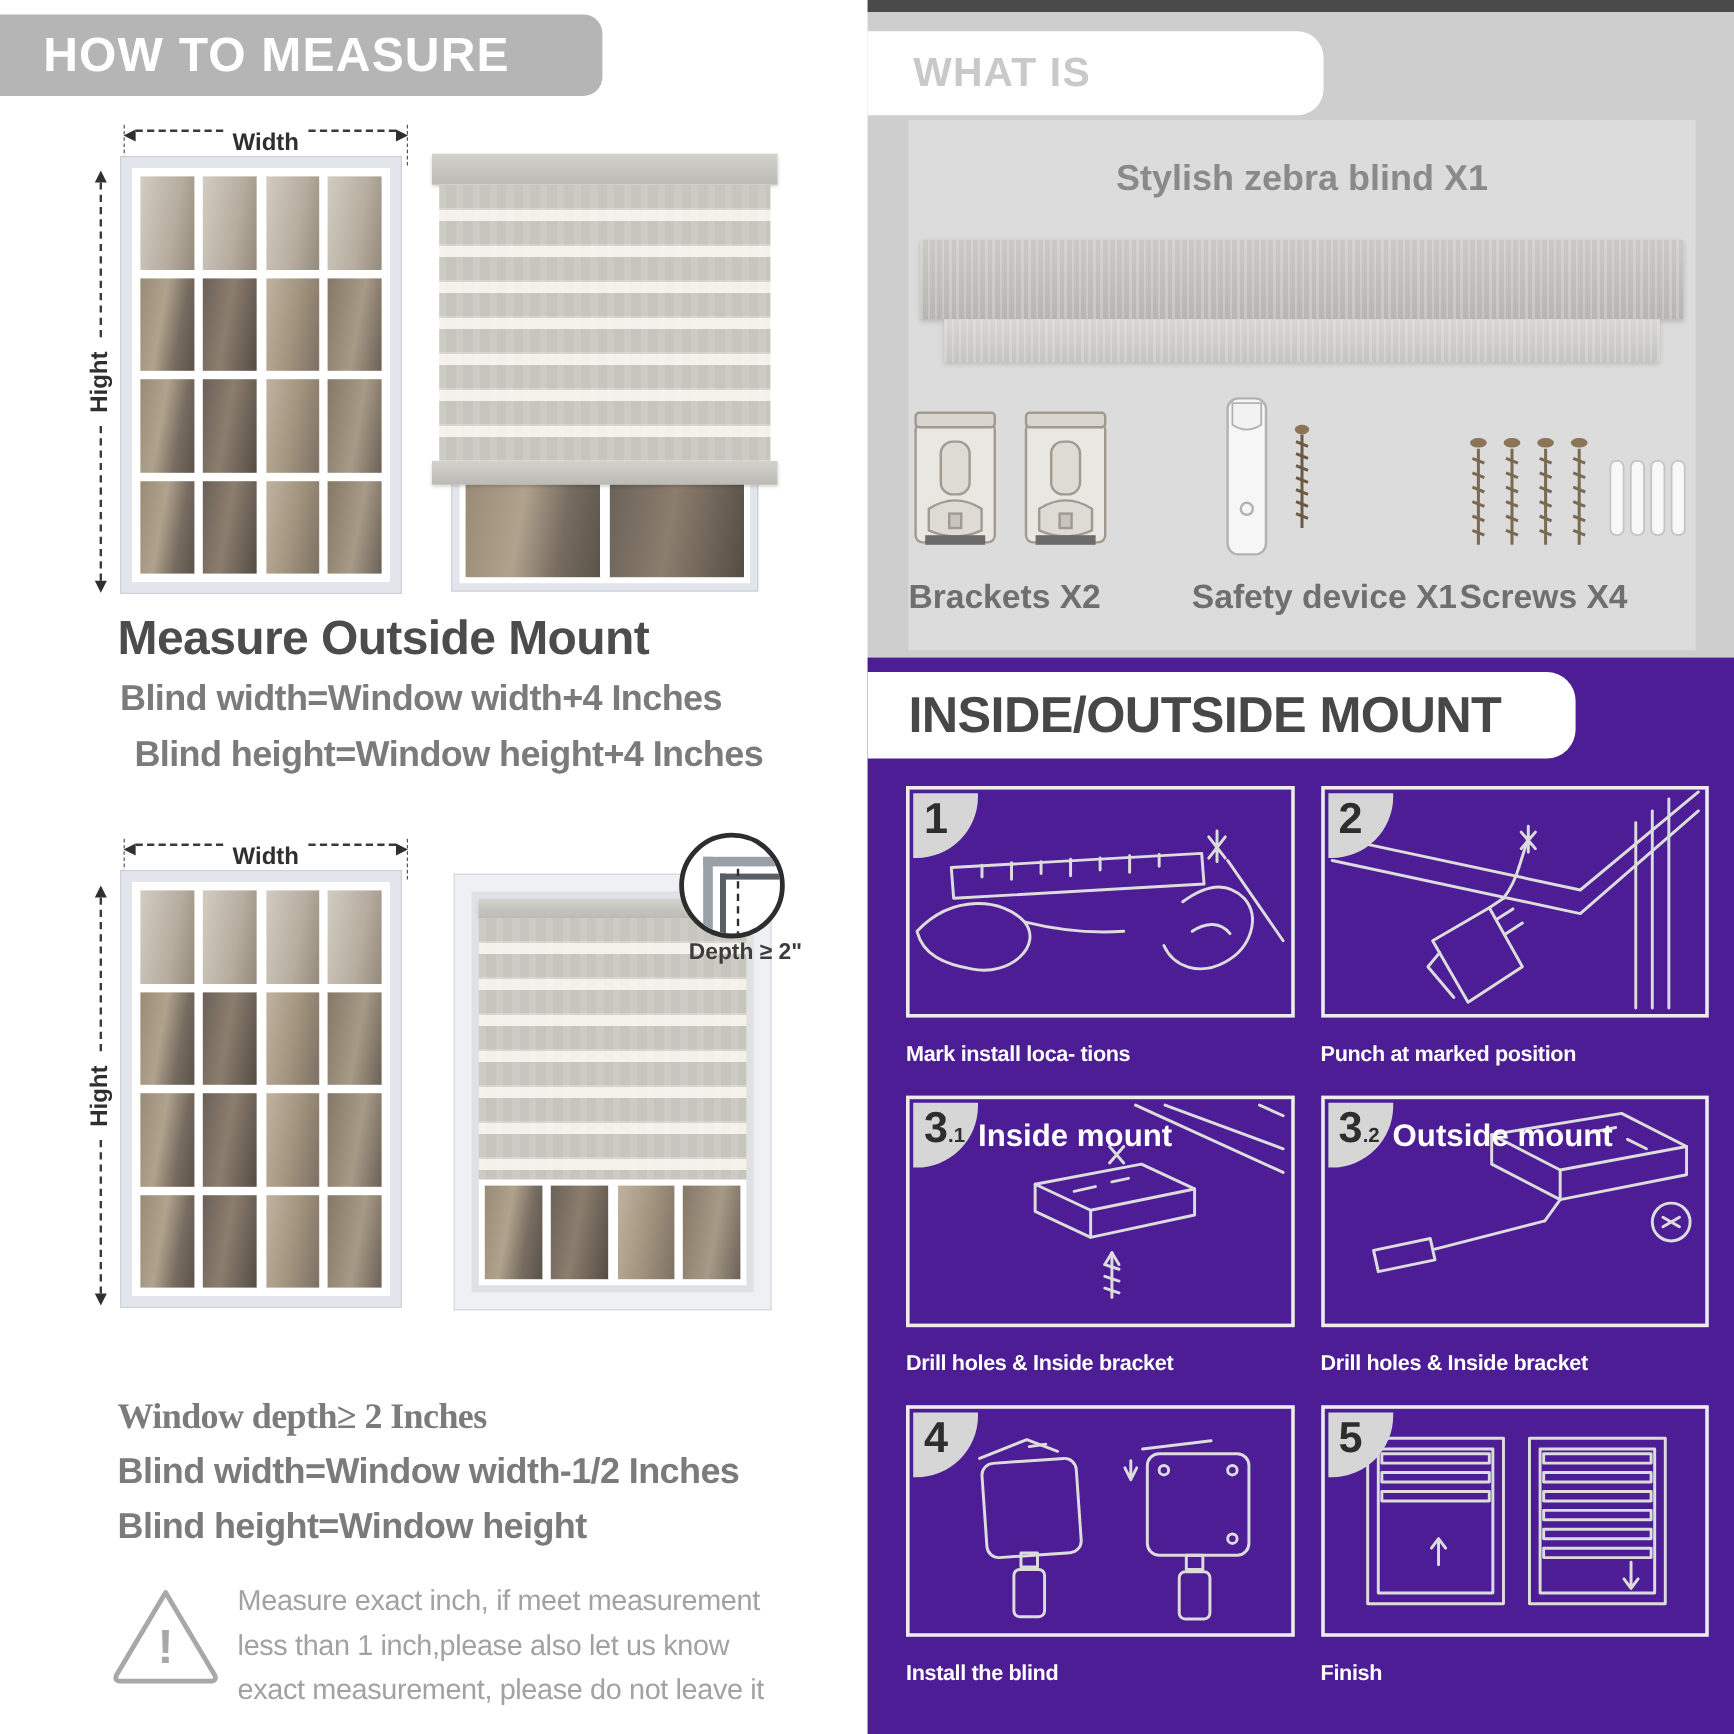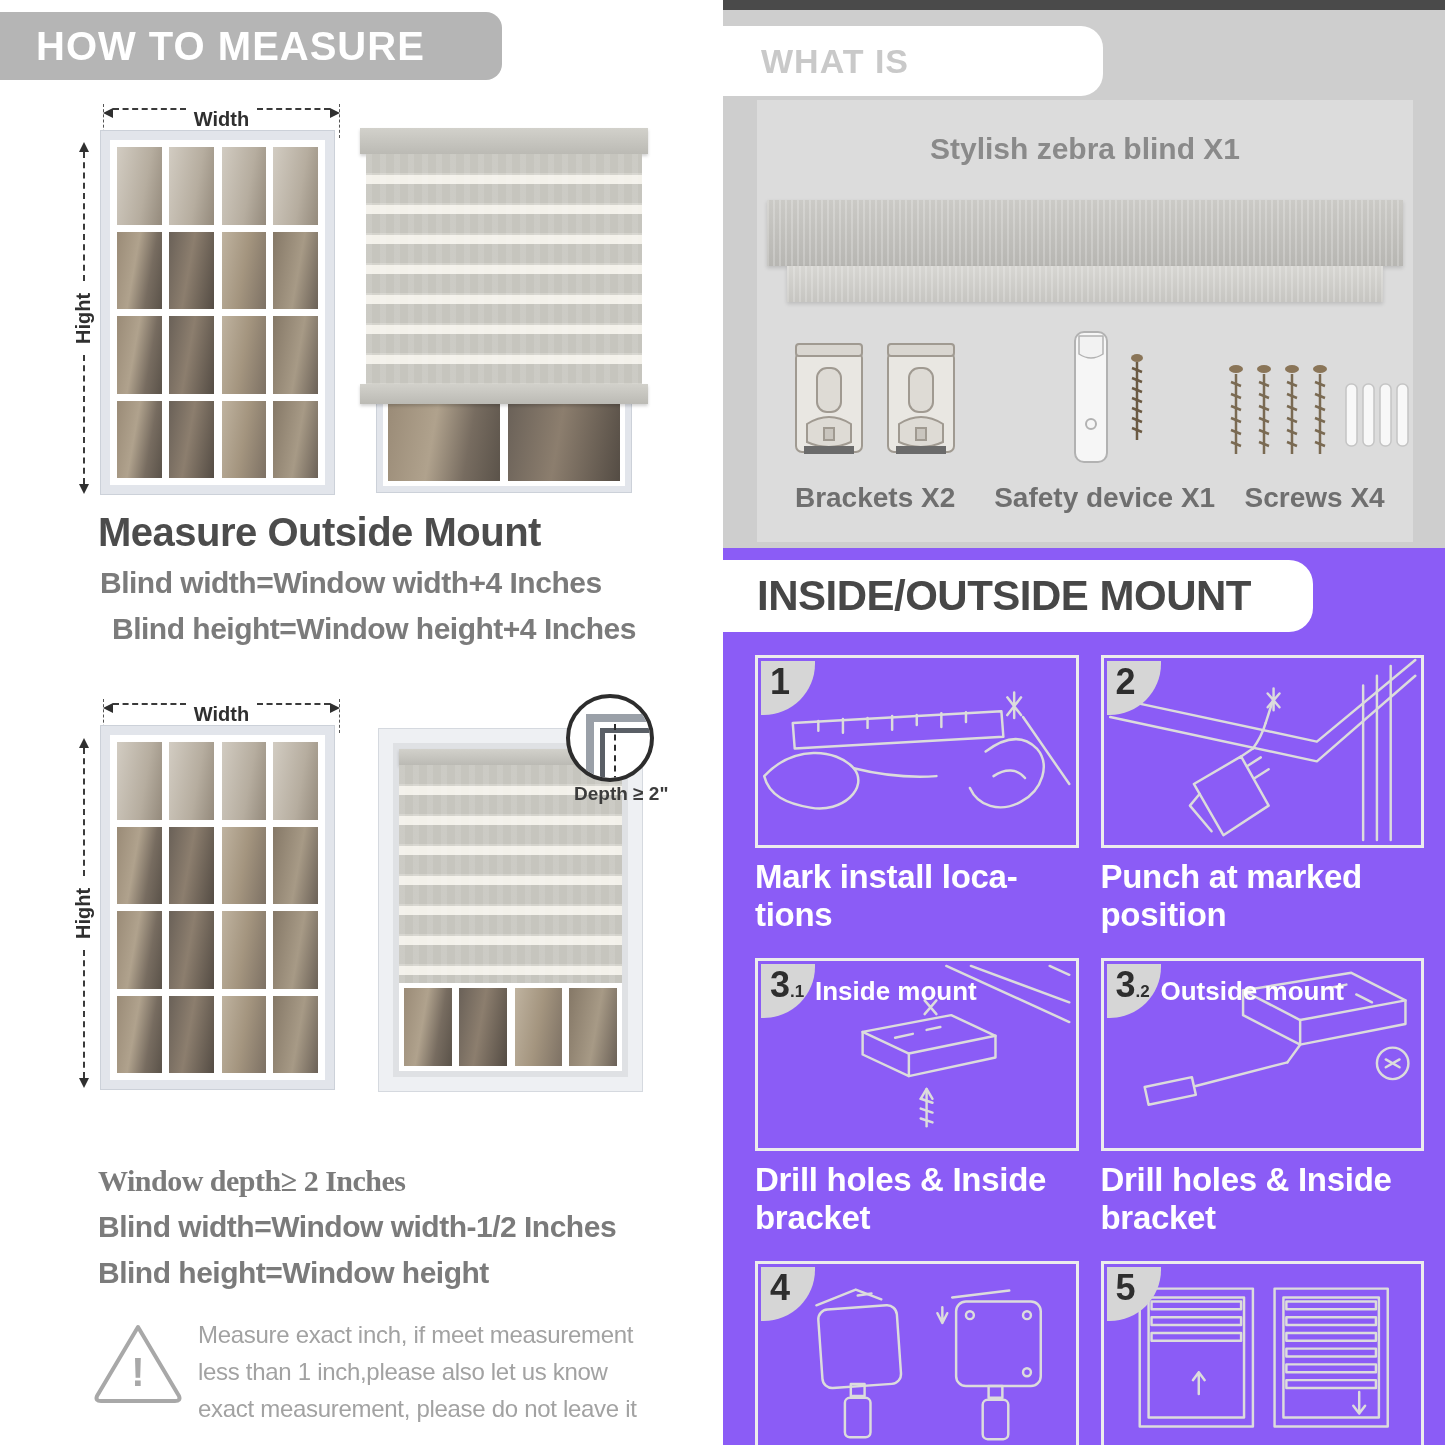--- a/index.html
+++ b/index.html
@@ -71,36 +71,36 @@
   .included-box{position:absolute;left:34px;top:100px;width:656px;height:442px;background:#dcdcdc;}
   .product-label{position:absolute;left:0;top:32px;width:100%;text-align:center;font-size:30px;font-weight:bold;color:#8a8a8a;}
   .headrail{position:absolute;left:10px;top:100px;width:636px;height:66px;
     background:repeating-linear-gradient(90deg, rgba(255,255,255,0.22) 0 2px, rgba(0,0,0,0) 2px 6px),
                linear-gradient(#cbcac6,#b7b6b2);
     box-shadow:0 2px 4px rgba(0,0,0,0.15);}
   .headrail-lip{position:absolute;left:30px;top:166px;width:596px;height:36px;
     background:repeating-linear-gradient(90deg, rgba(255,255,255,0.20) 0 2px, rgba(0,0,0,0) 2px 6px),
                linear-gradient(#d8d7d3,#c6c5c1);box-shadow:0 2px 4px rgba(0,0,0,0.15);}
   .items-row{position:absolute;left:0;top:228px;width:100%;display:flex;}
-  .item-cell{display:flex;flex-direction:column;align-items:center;}
+  .item-cell{display:flex;flex-direction:column;align-items:flex-start;}
   .item-cell .art{height:140px;display:flex;align-items:flex-end;justify-content:center;}
   .item-label{font-size:28px;font-weight:bold;color:#6f6f6f;margin-top:14px;white-space:nowrap;}
 
-  .dark-section{position:absolute;left:0;top:548px;width:722px;height:897px;background:#8b5cf6;}
+  .dark-section{position:absolute;left:0;top:548px;width:722px;height:897px;background:#4c1d95;}
   .banner-mount{position:absolute;left:0;top:12px;width:590px;height:72px;background:#fff;
     border-radius:0 24px 24px 0;color:#474747;font-size:42px;font-weight:bold;line-height:72px;
     padding-left:34px;letter-spacing:-0.5px;}
   .steps{position:absolute;left:32px;top:107px;width:669px;display:grid;
     grid-template-columns:1fr 1fr;column-gap:22px;row-gap:24px;}
   .panel{position:relative;height:193px;border:3px solid #ececec;}
   .badge{position:absolute;top:3px;left:3px;width:54px;height:54px;background:#d6d6d6;
     border-radius:0 0 95% 0;color:#2e2e2e;font-weight:bold;font-size:36px;padding:1px 0 0 9px;line-height:1.1;}
   .badge small{font-size:17px;font-weight:bold;}
   .inner-label{position:absolute;top:15px;left:57px;color:#fff;font-weight:bold;font-size:26px;}
-  .caption{color:#fff;font-weight:bold;font-size:33px;margin-top:10px;letter-spacing:-0.3px;}
+  .caption{color:#fff;font-weight:bold;font-size:18px;margin-top:20px;letter-spacing:-0.3px;}
   .sketch{position:absolute;left:0;top:0;width:100%;height:100%;}
   .sketch path,.sketch line,.sketch rect,.sketch circle,.sketch polyline{stroke:#dcdcdc;stroke-width:2.5;fill:none;stroke-linecap:round;stroke-linejoin:round;}
   .sketch .fillA{fill:#d9d9d9;stroke:none;}
 </style>
 </head>
 <body>
 
 <div class="canvas">
 
   <div class="left">

